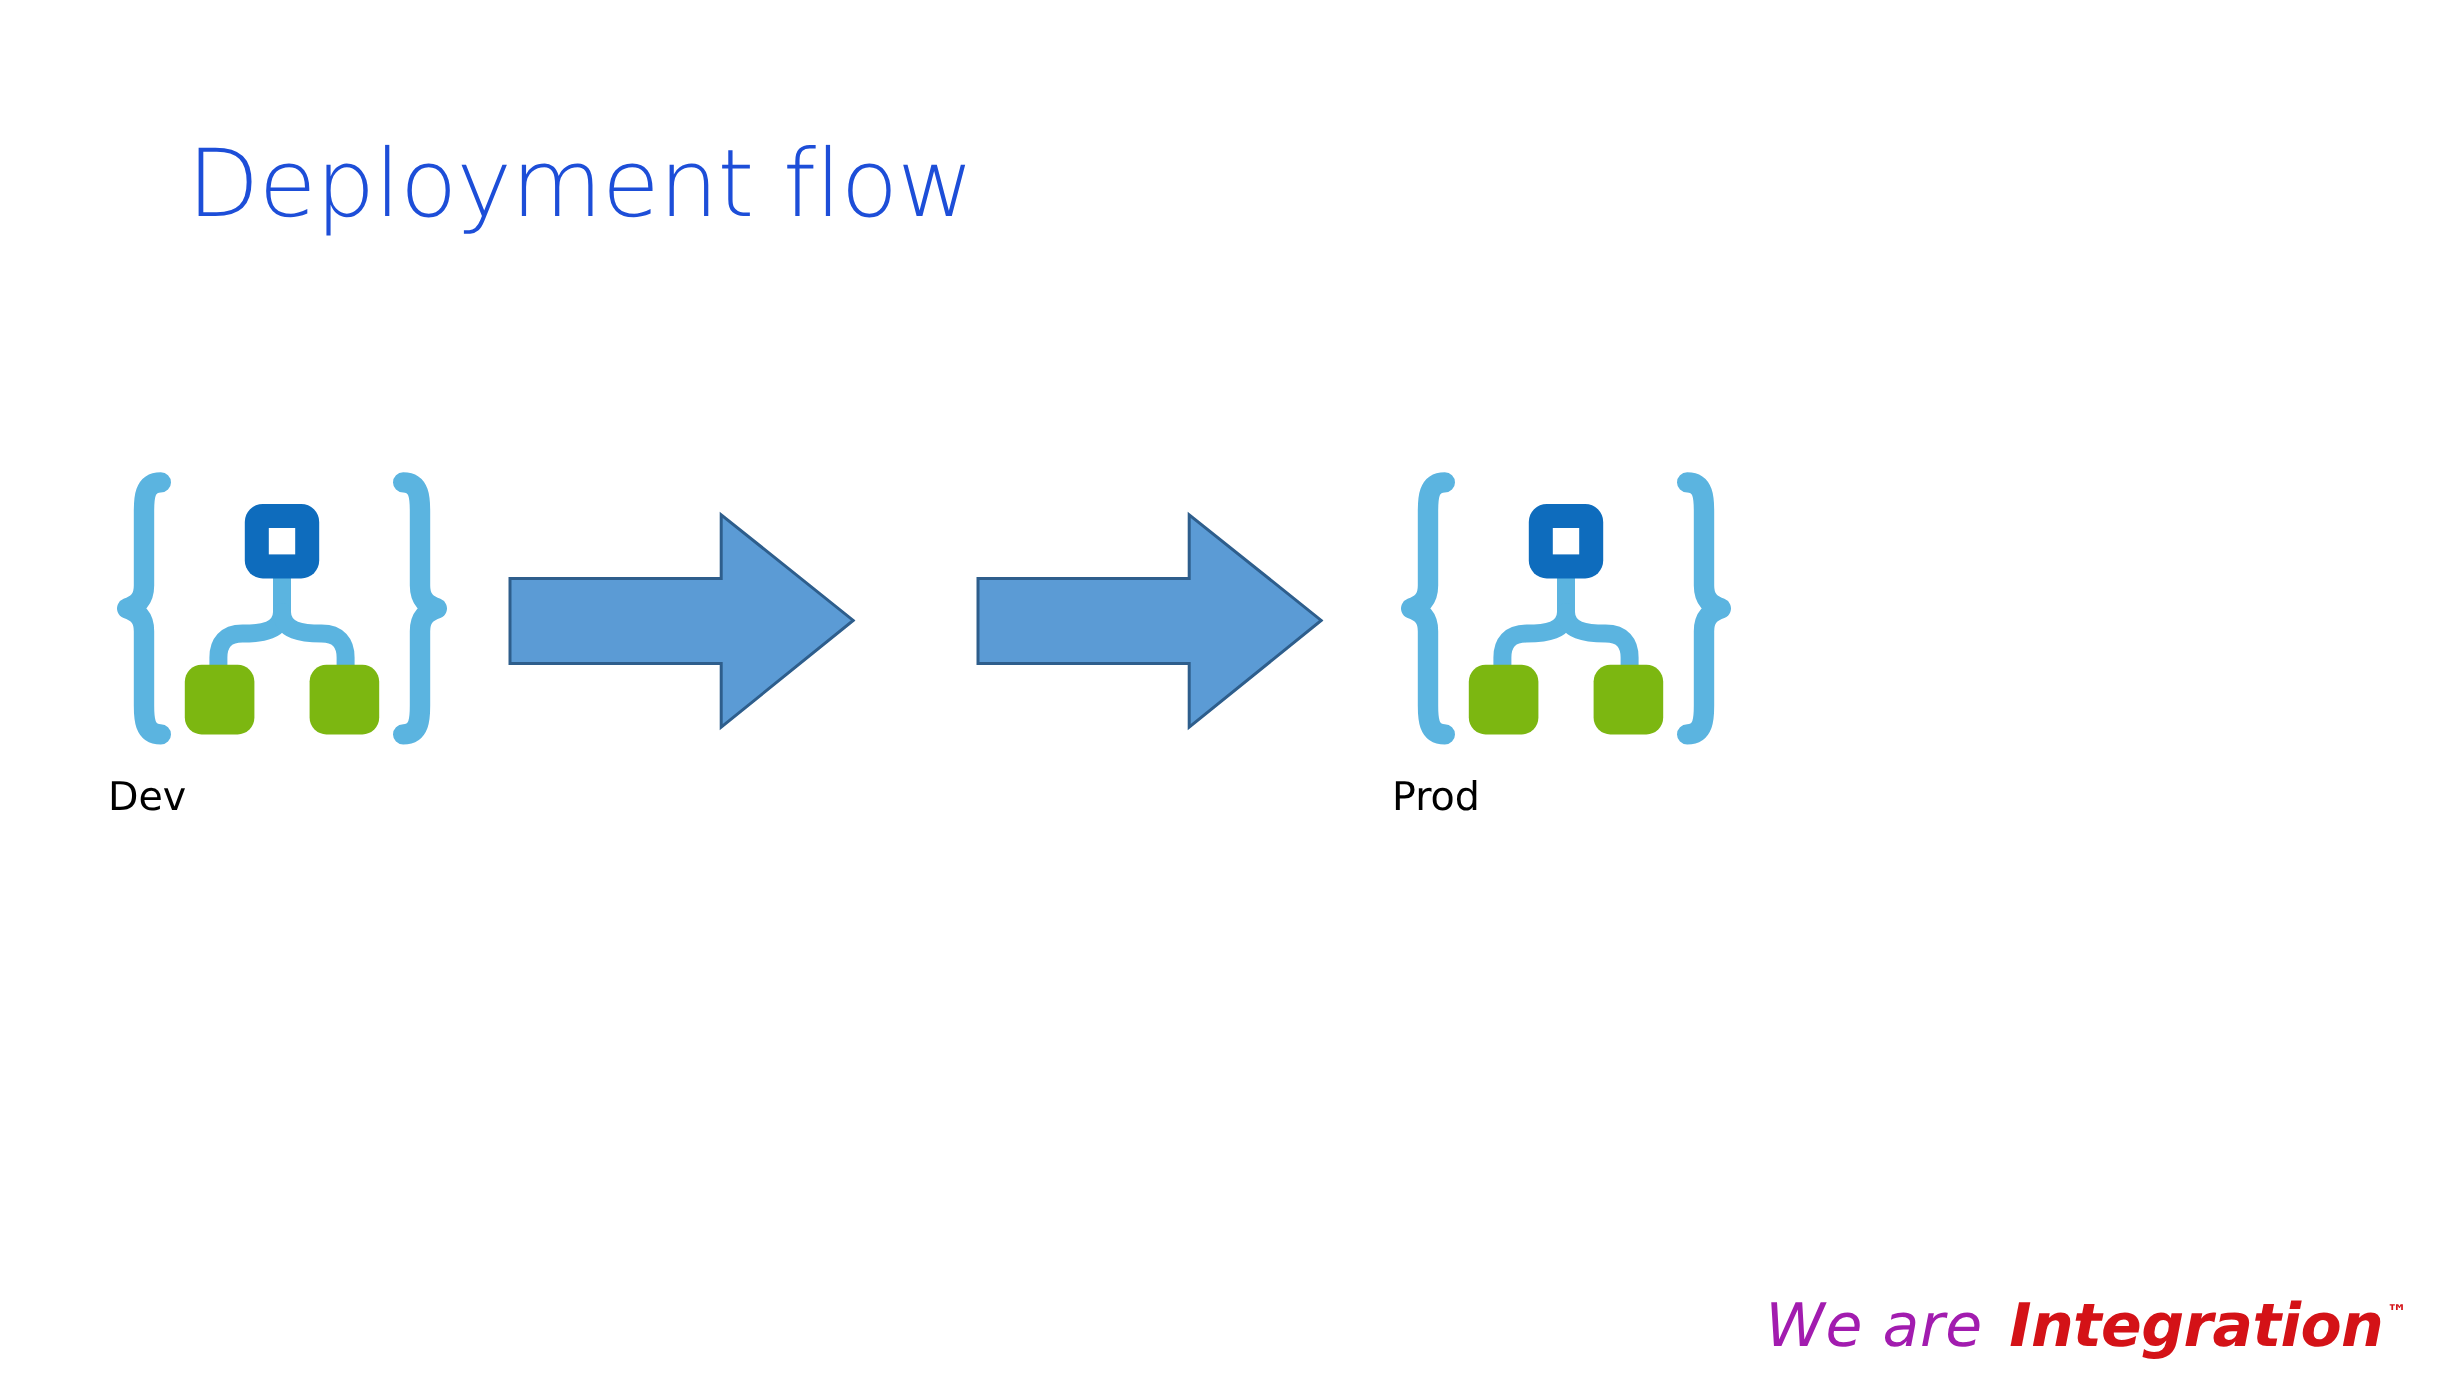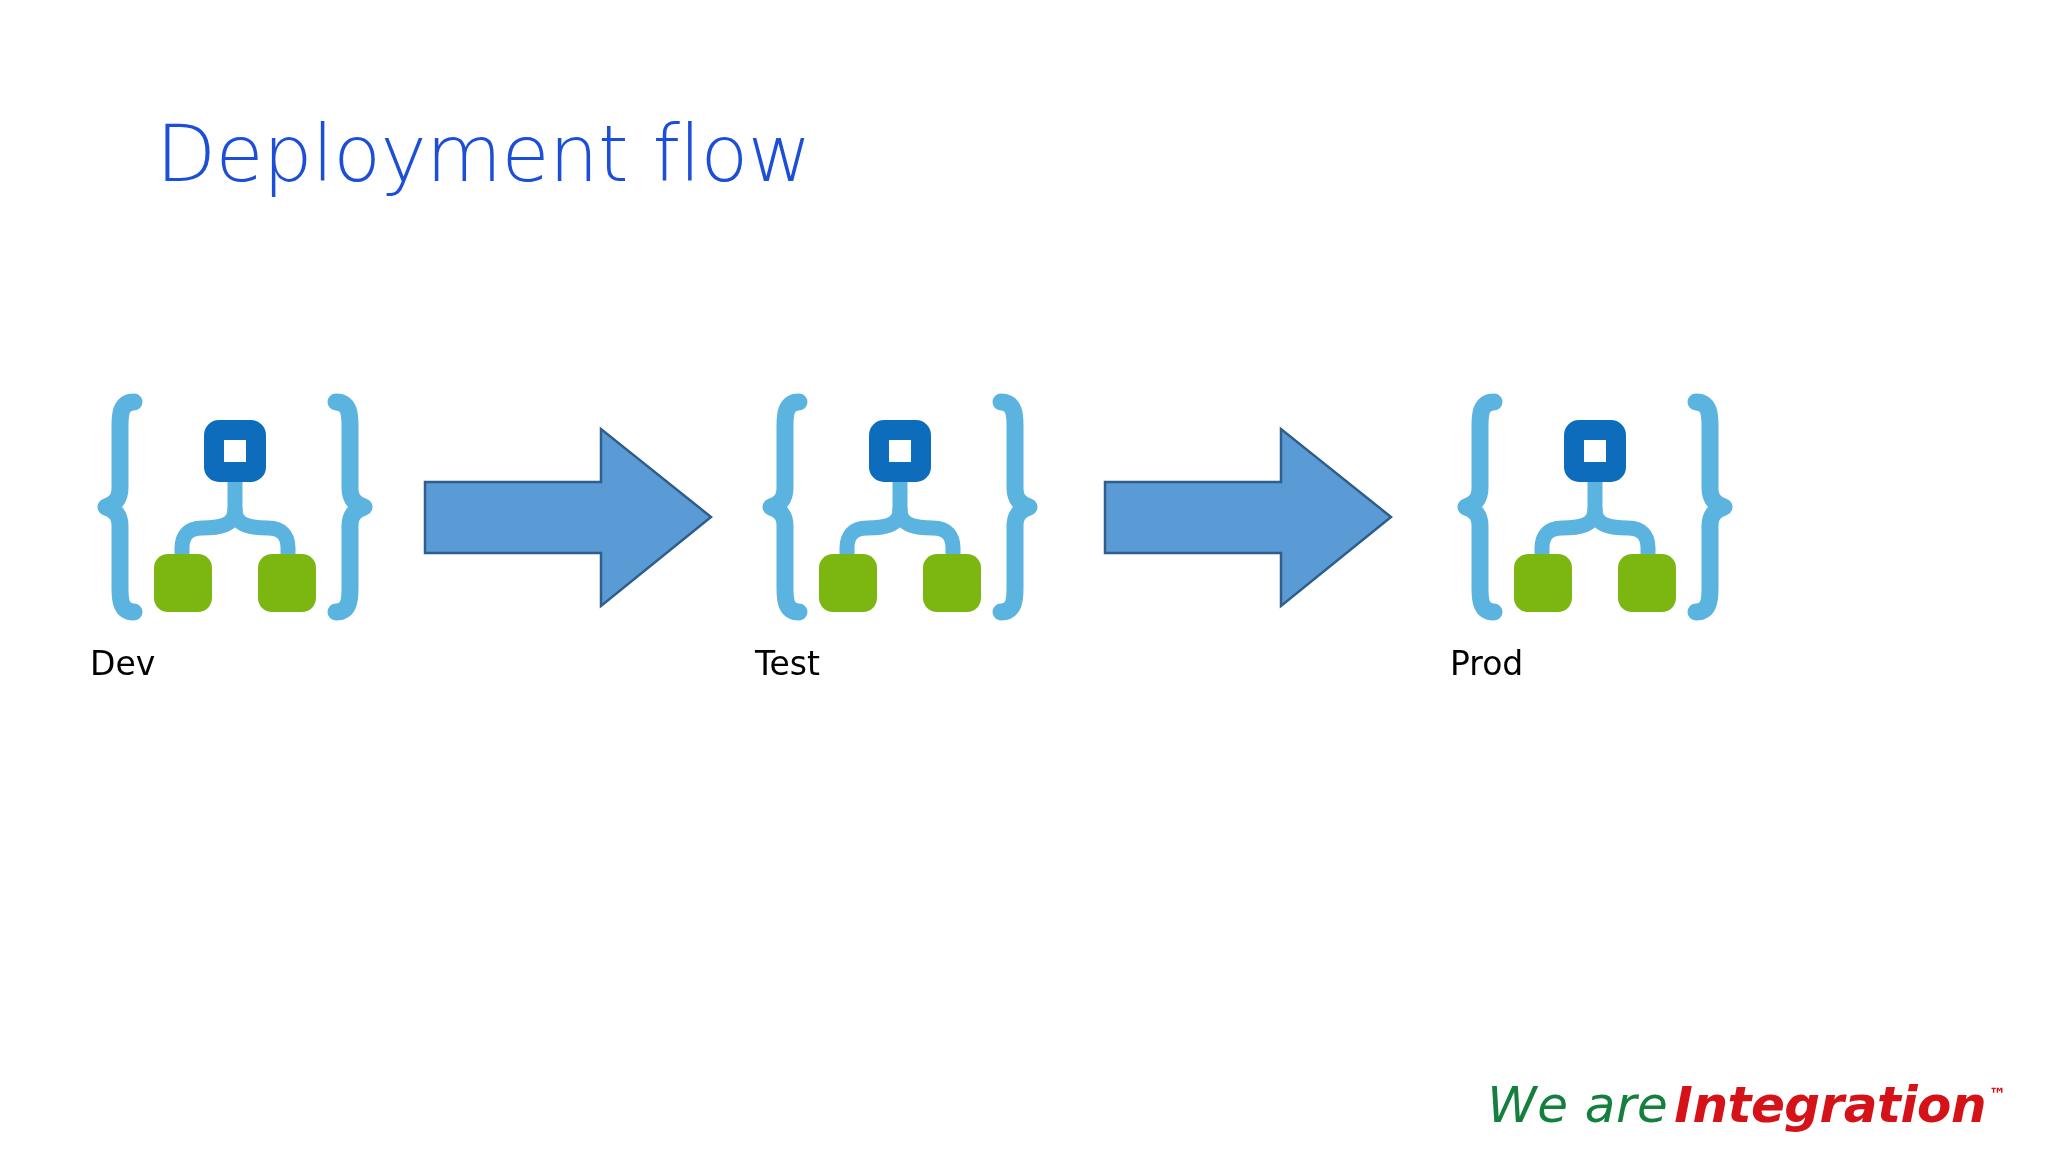--- a/index.html
+++ b/index.html
@@ -103,29 +103,29 @@
     bottom: 22px;
     display: flex;
     align-items: flex-end;
     font-family: "DejaVu Sans", sans-serif;
     font-style: italic;
     font-size: 50px;
     line-height: 1;
     white-space: nowrap;
   }
   .logo-we {
-    color: #15803d;
+    color: #a21caf;
     font-weight: 400;
     letter-spacing: 0.5px;
   }
   .logo-brand {
     color: #d41217;
     font-weight: 700;
     letter-spacing: -0.5px;
-    margin-left: 6px;
+    margin-left: 22px;
   }
   .logo-tm {
     color: #d41217;
     font-size: 17px;
     font-weight: 700;
     font-style: normal;
     align-self: flex-start;
     margin-top: 6px;
     margin-left: 3px;
   }
@@ -162,58 +162,44 @@
 
     <div class="gap-a"></div>
 
     <div class="arrow-cell">
       <svg class="arrow-svg" viewBox="0 0 290 185">
         <polygon points="2,57 178,57 178,4 288,92 178,181 178,128 2,128" fill="#5B9BD5" stroke="#2E5E8C" stroke-width="2.5" stroke-linejoin="miter"></polygon>
       </svg>
     </div>
 
     <div class="gap-a"></div>
+
+
+    <div class="gap-b"></div>
+
+    <div class="arrow-cell">
+      <svg class="arrow-svg" viewBox="0 0 290 185">
+        <polygon points="2,57 178,57 178,4 288,92 178,181 178,128 2,128" fill="#5B9BD5" stroke="#2E5E8C" stroke-width="2.5" stroke-linejoin="miter"></polygon>
+      </svg>
+    </div>
+
+    <div class="gap-b"></div>
 
     <div class="stage">
       <svg class="stage-icon" viewBox="0 0 290 230">
         <path d="M44 10 C30 10 30 24 30 34 L30 96 C30 108 24 112 16 115 C24 118 30 122 30 134 L30 196 C30 206 30 220 44 220" fill="none" stroke="#5BB4E0" stroke-width="17" stroke-linecap="round" stroke-linejoin="round"></path>
         <path d="M246 10 C260 10 260 24 260 34 L260 96 C260 108 266 112 274 115 C266 118 260 122 260 134 L260 196 C260 206 260 220 246 220" fill="none" stroke="#5BB4E0" stroke-width="17" stroke-linecap="round" stroke-linejoin="round"></path>
         <path d="M145 88 L145 118" fill="none" stroke="#5BB4E0" stroke-width="15" stroke-linecap="butt"></path>
         <path d="M145 118 C145 134 128 136 112 136 C98 136 92 144 92 156 L92 166" fill="none" stroke="#5BB4E0" stroke-width="15" stroke-linecap="round" stroke-linejoin="round"></path>
         <path d="M145 118 C145 134 162 136 178 136 C192 136 198 144 198 156 L198 166" fill="none" stroke="#5BB4E0" stroke-width="15" stroke-linecap="round" stroke-linejoin="round"></path>
         <rect x="114" y="28" width="62" height="62" rx="15" ry="15" fill="#0E6CBD"></rect>
         <rect x="134" y="48" width="22" height="22" fill="#ffffff"></rect>
         <rect x="64" y="162" width="58" height="58" rx="14" ry="14" fill="#7CB711"></rect>
         <rect x="168" y="162" width="58" height="58" rx="14" ry="14" fill="#7CB711"></rect>
       </svg>
-      <div class="stage-label">Test</div>
-    </div>
-
-    <div class="gap-b"></div>
-
-    <div class="arrow-cell">
-      <svg class="arrow-svg" viewBox="0 0 290 185">
-        <polygon points="2,57 178,57 178,4 288,92 178,181 178,128 2,128" fill="#5B9BD5" stroke="#2E5E8C" stroke-width="2.5" stroke-linejoin="miter"></polygon>
-      </svg>
-    </div>
-
-    <div class="gap-b"></div>
-
-    <div class="stage">
-      <svg class="stage-icon" viewBox="0 0 290 230">
-        <path d="M44 10 C30 10 30 24 30 34 L30 96 C30 108 24 112 16 115 C24 118 30 122 30 134 L30 196 C30 206 30 220 44 220" fill="none" stroke="#5BB4E0" stroke-width="17" stroke-linecap="round" stroke-linejoin="round"></path>
-        <path d="M246 10 C260 10 260 24 260 34 L260 96 C260 108 266 112 274 115 C266 118 260 122 260 134 L260 196 C260 206 260 220 246 220" fill="none" stroke="#5BB4E0" stroke-width="17" stroke-linecap="round" stroke-linejoin="round"></path>
-        <path d="M145 88 L145 118" fill="none" stroke="#5BB4E0" stroke-width="15" stroke-linecap="butt"></path>
-        <path d="M145 118 C145 134 128 136 112 136 C98 136 92 144 92 156 L92 166" fill="none" stroke="#5BB4E0" stroke-width="15" stroke-linecap="round" stroke-linejoin="round"></path>
-        <path d="M145 118 C145 134 162 136 178 136 C192 136 198 144 198 156 L198 166" fill="none" stroke="#5BB4E0" stroke-width="15" stroke-linecap="round" stroke-linejoin="round"></path>
-        <rect x="114" y="28" width="62" height="62" rx="15" ry="15" fill="#0E6CBD"></rect>
-        <rect x="134" y="48" width="22" height="22" fill="#ffffff"></rect>
-        <rect x="64" y="162" width="58" height="58" rx="14" ry="14" fill="#7CB711"></rect>
-        <rect x="168" y="162" width="58" height="58" rx="14" ry="14" fill="#7CB711"></rect>
-      </svg>
       <div class="stage-label">Prod</div>
     </div>
 
   </div>
 
   <div class="logo">
     <span class="logo-we">We are</span>
     <span class="logo-brand">Integration</span>
     <span class="logo-tm">™</span>
   </div>

